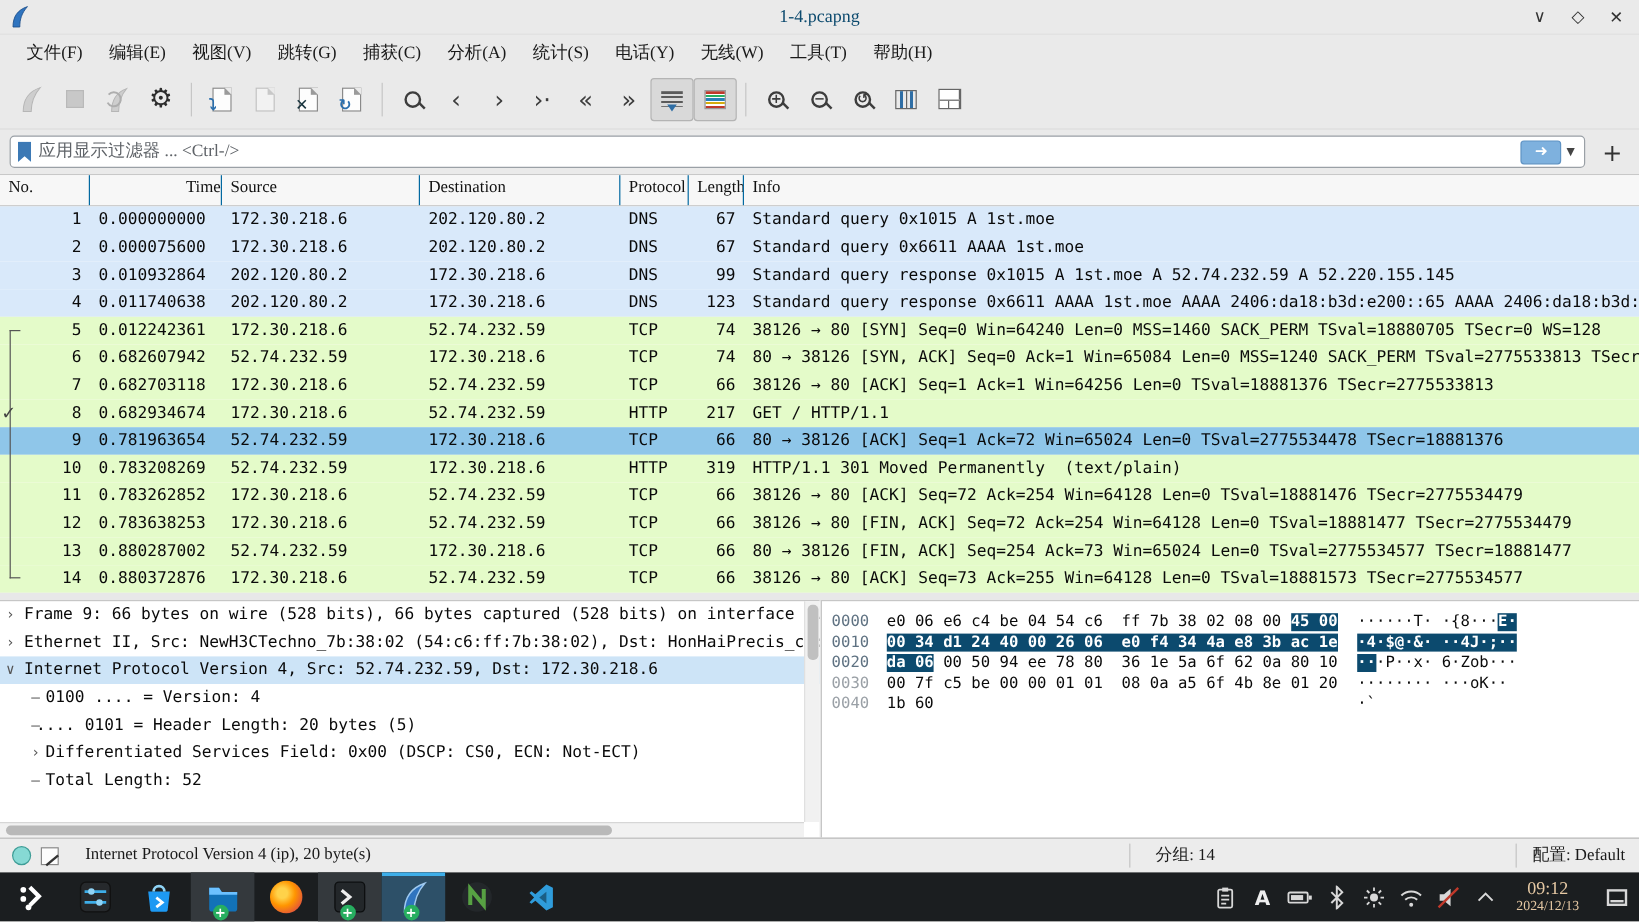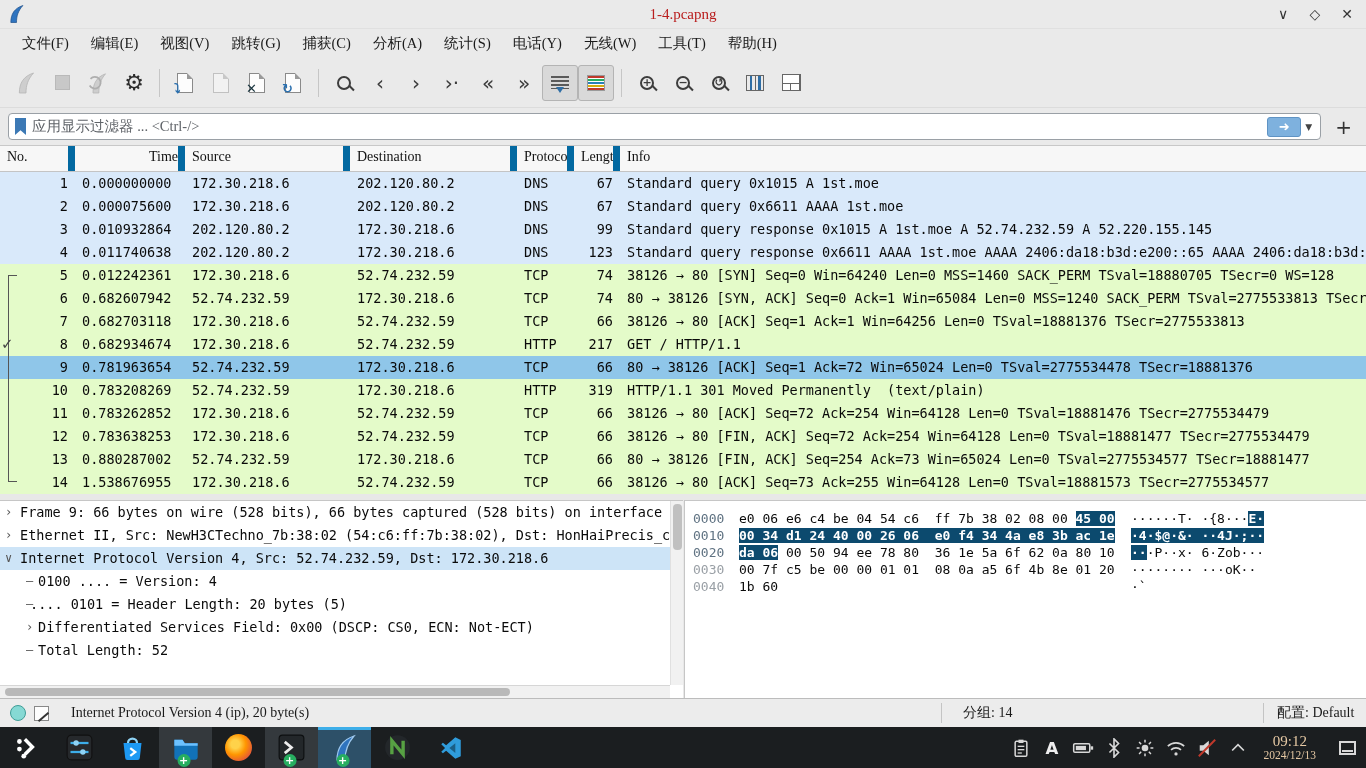--- a/index.html
+++ b/index.html
@@ -3,21 +3,21 @@
 <meta charset="utf-8">
 <style>
   * { margin:0; padding:0; box-sizing:border-box; }
   html,body { width:1366px; height:768px; overflow:hidden; }
   body { font-family:"Liberation Serif","DejaVu Serif",serif; background:#eaeaea; position:relative; }
   .mono { font-family:"DejaVu Sans Mono",monospace; }
 
   
   #win { position:absolute; left:0; top:0; width:1366px; height:727px; background:#eaeaea; }
   #titlebar { height:29px; display:flex; align-items:center; position:relative; border-bottom:1px solid #e0e0e0; }
-  #title { position:absolute; left:0; right:0; text-align:center; font-size:15px; color:#b91c1c; }
+  #title { position:absolute; left:0; right:0; text-align:center; font-size:15px; color:#0c4a6e; }
   .winfin { width:17px; height:20px; margin-left:8px; z-index:2; }
   #wincontrols { position:absolute; right:10px; top:0; height:29px; display:flex; gap:14px; align-items:center; }
   #wincontrols span { font-size:14px; color:#333; cursor:default; width:18px; text-align:center; }
 
   #menubar { height:29px; display:flex; align-items:center; padding-left:12px; gap:2px; }
   .menu-item { font-size:14.5px; color:#1a1a1a; padding:3px 10px; border-radius:3px; }
 
   
   #toolbar { height:50px; display:flex; align-items:center; padding-left:8px; border-bottom:1px solid #dcdcdc; }
   .tbtn { width:36px; height:36px; display:flex; align-items:center; justify-content:center; position:relative; border:1px solid transparent; border-radius:3px; }
@@ -51,21 +51,21 @@
   #filterinput { flex:1; border:0; outline:0; font-family:"Liberation Serif","DejaVu Serif",serif; font-size:14.5px; color:#222; background:transparent; }
   #filterinput::placeholder { color:#5f6368; opacity:1; }
   .applybtn { width:34px; height:20px; background:#7eb1de; border:1px solid #5f93c4; border-radius:3px; display:flex; align-items:center; justify-content:center; }
   .applybtn span { color:#fff; font-family:"DejaVu Sans",sans-serif; font-size:13px; font-weight:bold; line-height:1; }
   .caret { font-family:"DejaVu Sans",sans-serif; font-size:9px; color:#444; margin:0 4px; }
   #addfilter { font-family:"DejaVu Sans",sans-serif; font-size:20px; color:#333; padding:0 6px; }
 
   
   #plist { position:absolute; left:0; top:145px; width:1366px; height:349px; background:#fff; border-top:1px solid #c8c8c8; }
   #pheader { height:26px; display:flex; background:#f7f7f7; border-bottom:1px solid #c4c4c4; }
-  .hcell { font-size:14px; color:#111; padding:3px 0 0 7px; border-right:7px solid #0369a1; overflow:hidden; white-space:nowrap; }
+  .hcell { font-size:14px; color:#111; padding:3px 0 0 7px; border-right:1px solid #0369a1; overflow:hidden; white-space:nowrap; }
   .prow { height:23px; display:flex; font-size:13.5px; color:#0a0a0a; }
   .prow div { overflow:hidden; white-space:pre; padding-left:7px; line-height:23px; }
   .prow div.ar { text-align:right; padding-right:7px; padding-left:0; }
   .prow.b { background:#d9e9fa; }
   .prow.g { background:#e4fbc9; }
   .prow.s { background:#8fc6e9; }
   #bracket { position:absolute; left:8px; width:9px; border-left:1px solid #555; border-top:1px solid #555; border-bottom:1px solid #555; }
   #chk { position:absolute; left:1px; font-size:15px; color:#444; font-family:"DejaVu Sans",sans-serif; }
 
   
@@ -376,21 +376,21 @@
           <div class="ar" style="width: 75px;">13</div>
           <div style="width: 110px;">0.880287002</div>
           <div style="width: 165px;">52.74.232.59</div>
           <div style="width: 167px;">172.30.218.6</div>
           <div style="width: 57px;">TCP</div>
           <div class="ar" style="width: 46px;">66</div>
           <div style="flex: 1 1 0%;">80 → 38126 [FIN, ACK] Seq=254 Ack=73 Win=65024 Len=0 TSval=2775534577 TSecr=18881477</div>
         </div>
         <div class="prow g">
           <div class="ar" style="width: 75px;">14</div>
-          <div style="width: 110px;">1.538676955</div>
+          <div style="width: 110px;">0.880372876</div>
           <div style="width: 165px;">172.30.218.6</div>
           <div style="width: 167px;">52.74.232.59</div>
           <div style="width: 57px;">TCP</div>
           <div class="ar" style="width: 46px;">66</div>
           <div style="flex: 1 1 0%;">38126 → 80 [ACK] Seq=73 Ack=255 Win=64128 Len=0 TSval=18881573 TSecr=2775534577</div>
         </div>
       </div>
     <div id="bracket" style="top: 129px; height: 207px;"></div>
     <div id="chk" style="top: 189px;">✓</div>
   </div>

